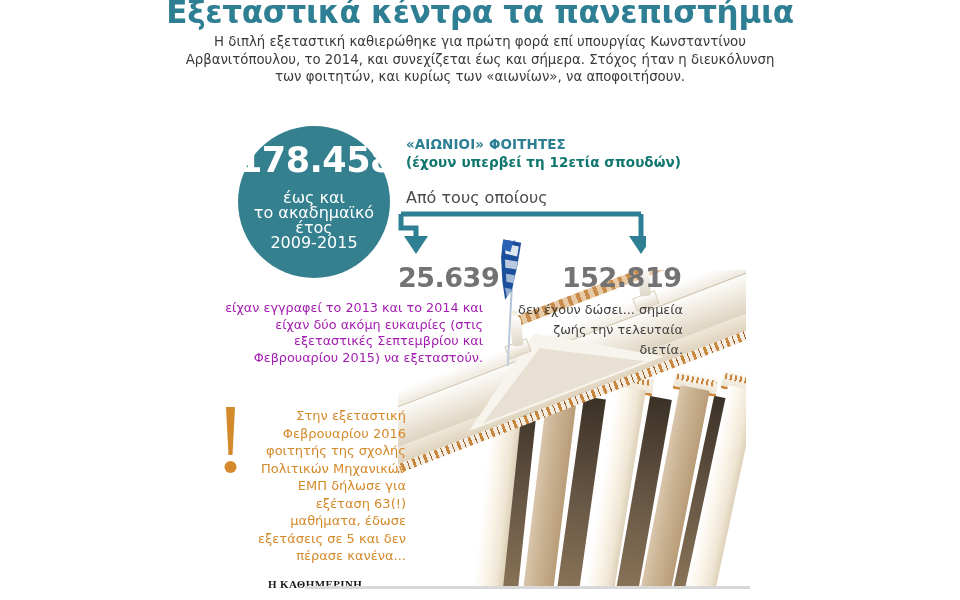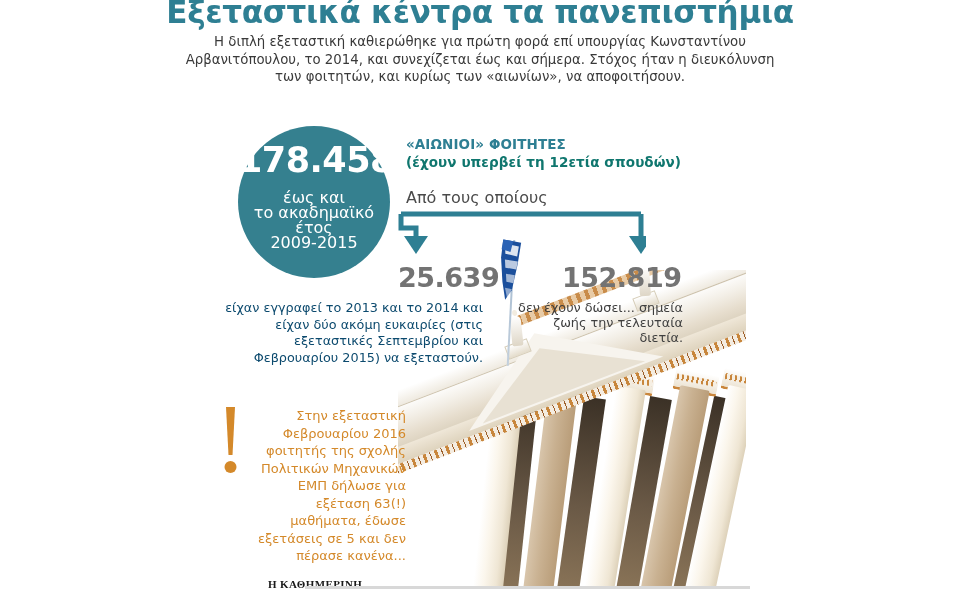--- a/index.html
+++ b/index.html
@@ -305,34 +305,34 @@
   }
   .num-left  { left: 398px; top: 262px; }
   .num-right { left: 562px; top: 262px; }
 
   .cap-left {
     position: absolute;
     left: 218px;
     top: 300px;
     width: 265px;
     text-align: right;
-    color: #0c4a6e;
+    color: #a21caf;
     font-size: 12.8px;
     line-height: 16.5px;
     z-index: 4;
   }
   .cap-right {
     position: absolute;
     left: 508px;
     top: 300px;
     width: 175px;
     text-align: right;
     color: #3f3f3f;
     font-size: 12.8px;
-    line-height: 15px;
+    line-height: 20px;
     z-index: 4;
   }
 
   
   .callout {
     position: absolute;
     left: 218px;
     top: 405px;
     z-index: 6;
   }

